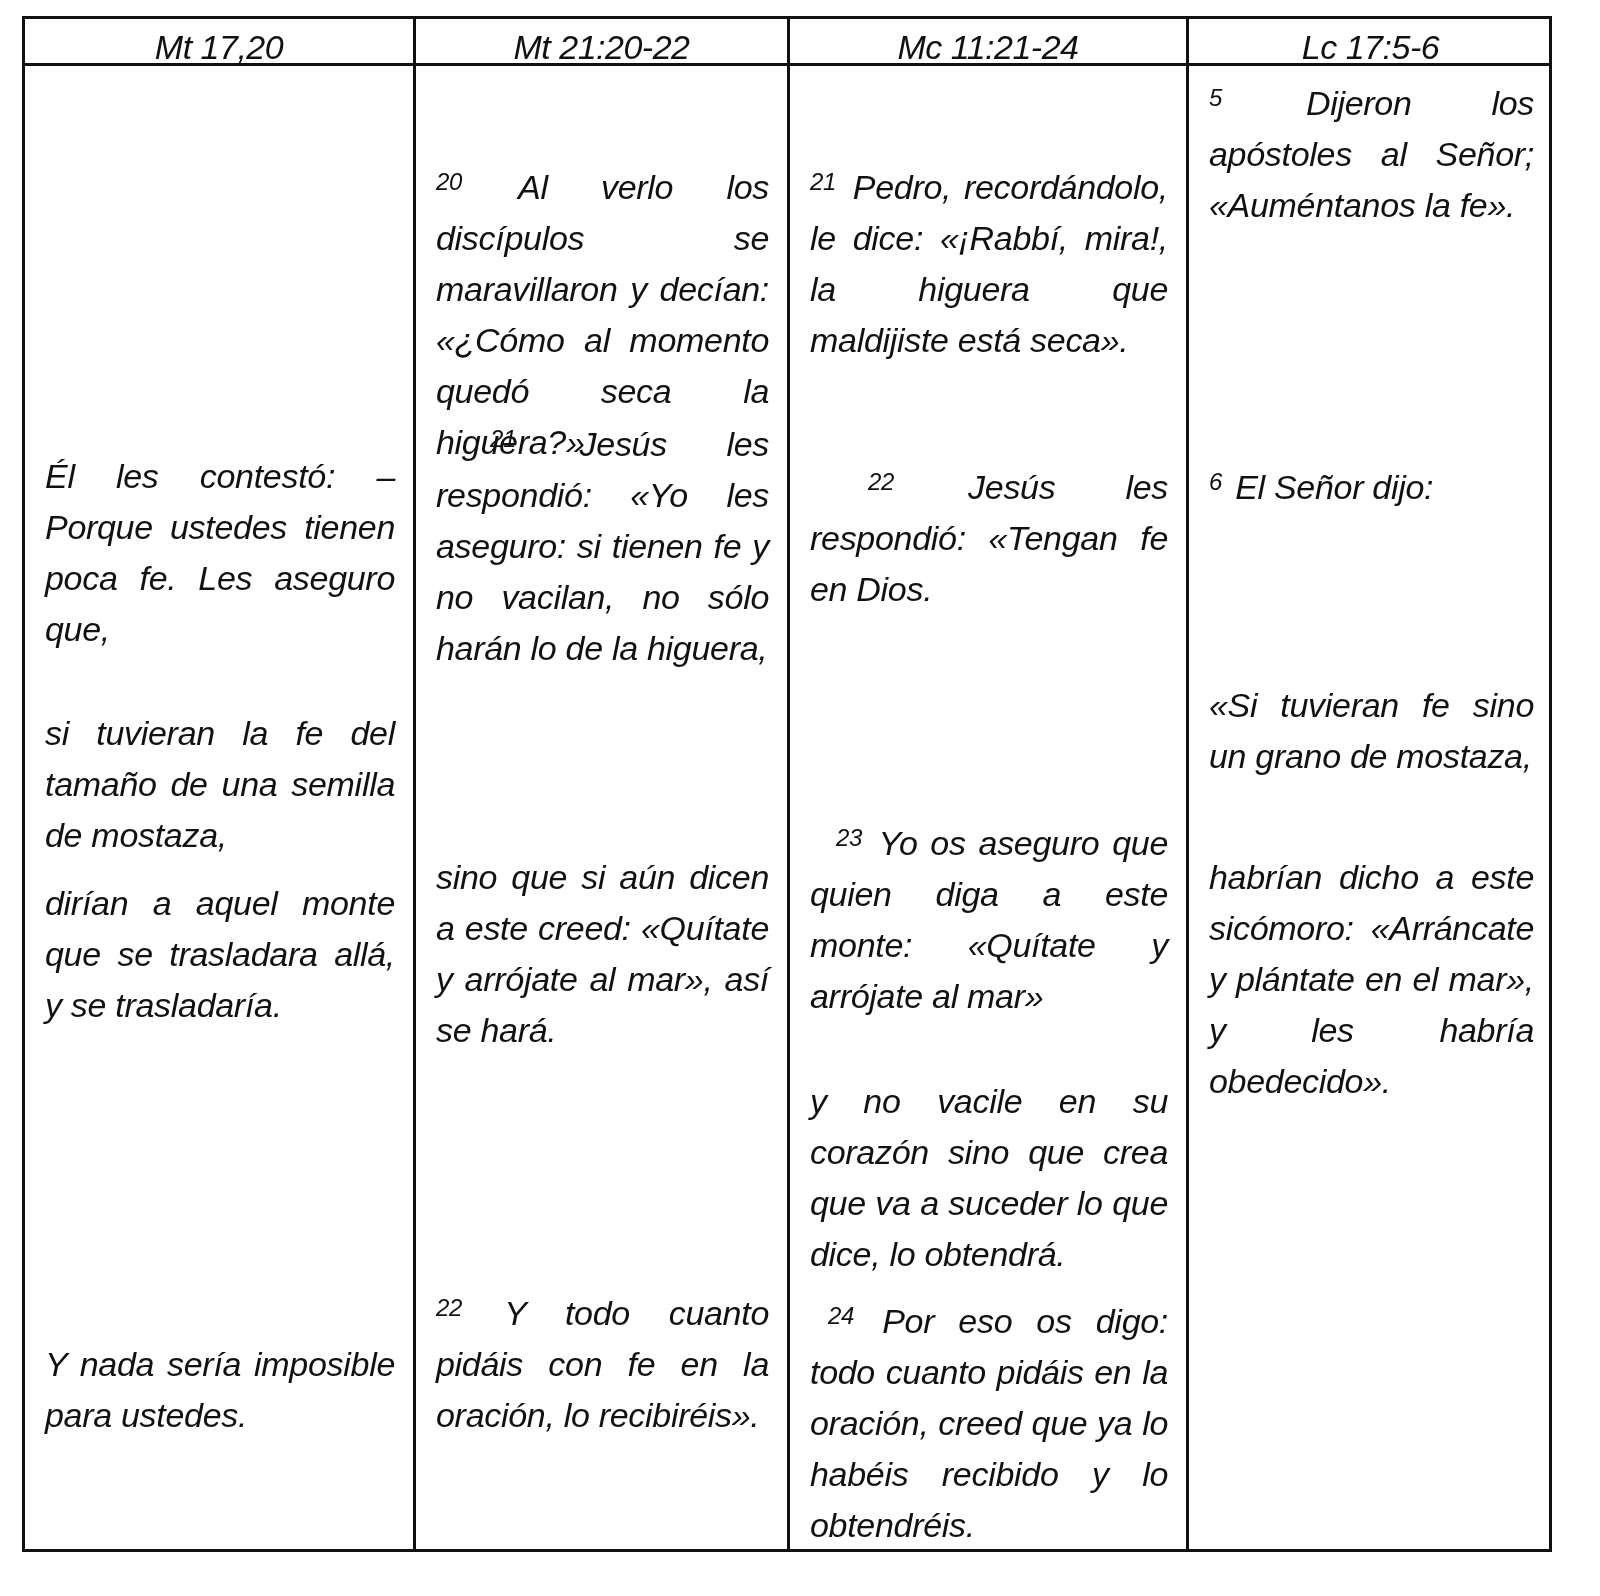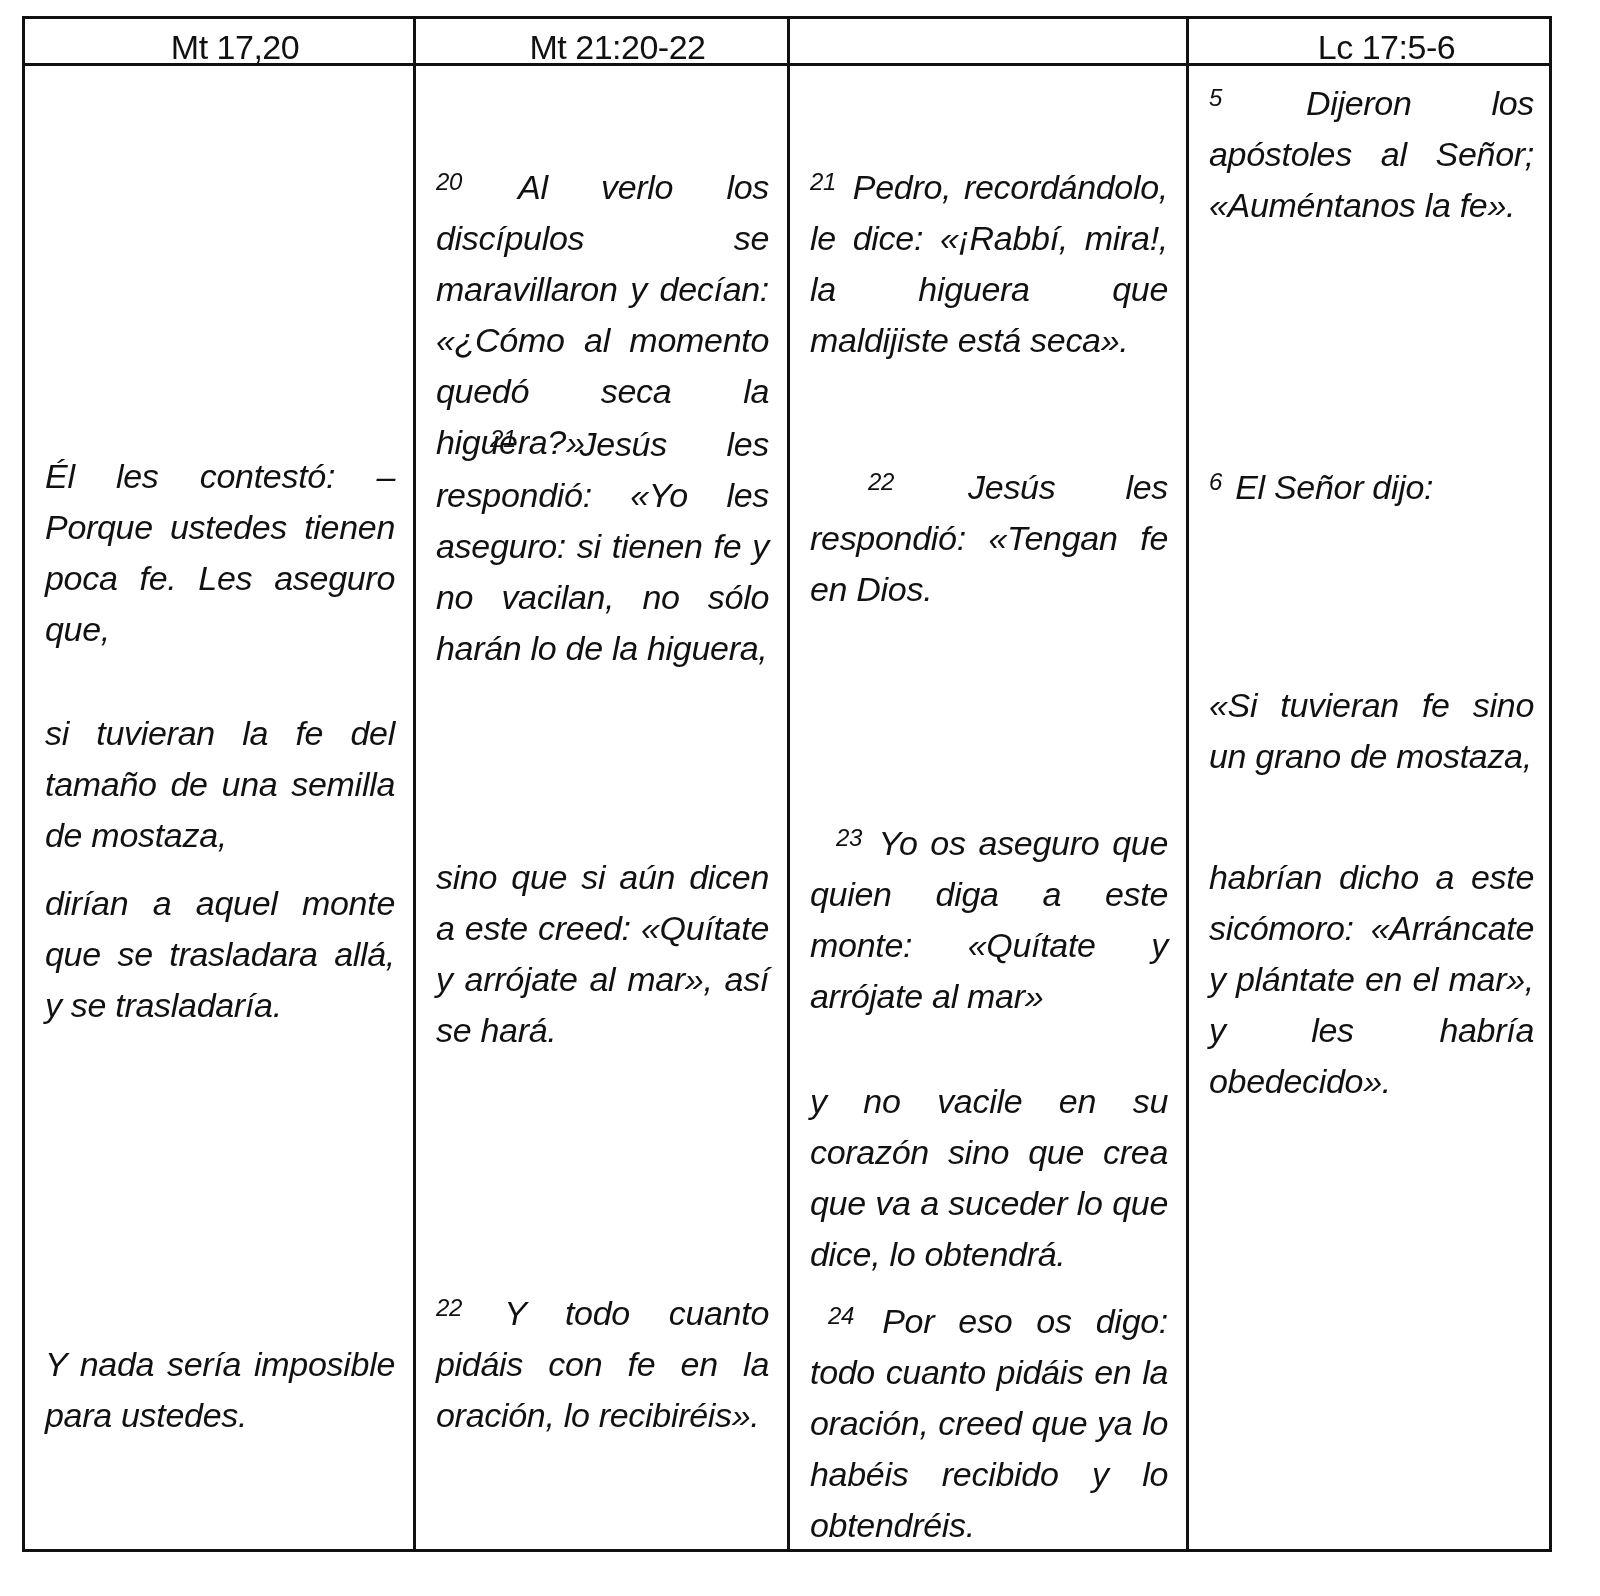--- a/index.html
+++ b/index.html
@@ -3,33 +3,34 @@
 <meta charset="utf-8">
 <style>
   html, body { margin:0; padding:0; background:#ffffff; }
   body { width:1600px; height:1596px; position:relative; overflow:hidden;
          font-family:"Liberation Sans", sans-serif; color:#111; }
   .table { position:absolute; left:22px; top:16px; width:1530px; height:1536px;
            border:3px solid #111; box-sizing:border-box; }
   .hdr-line { position:absolute; left:0; right:0; top:44px; height:3px; background:#111; }
   .vline { position:absolute; top:0; bottom:0; width:3px; background:#111; }
   .hcell { position:absolute; top:0; height:56px; display:flex; align-items:center; justify-content:center;
-           font-size:34px; letter-spacing:-0.5px;padding-left:16px; }
+           font-style:italic; font-size:34px; letter-spacing:-0.5px; }
   .col { position:absolute; top:47px; bottom:0; }
   .blk { position:absolute; left:20px; right:18px; font-size:34px; line-height:51px;
          text-align:justify; text-align-last:left; letter-spacing:-0.3px;font-style:italic; }
   .vn { font-size:24px; vertical-align:top; position:relative; top:-6px; margin-right:4px; }
 </style>
 </head>
 <body>
 
 <div class="table">
 
   <div class="hcell" style="left:0;width:388px;">Mt 17,20</div>
   <div class="hcell" style="left:391px;width:371px;">Mt 21:20-22</div>
+  <div class="hcell" style="left:765px;width:396px;">Mc 11:21-24</div>
   <div class="hcell" style="left:1164px;width:363px;border-radius:13px;">Lc 17:5-6</div>
 
   <div class="hdr-line"></div>
   <div class="vline" style="left:388px;"></div>
   <div class="vline" style="left:762px;"></div>
   <div class="vline" style="left:1161px;"></div>
 
   <div class="col" style="left:0;width:388px;">
     <div class="blk" style="top:385px;">
       <span>Él les contestó: – Porque ustedes tienen poca fe. Les aseguro que,</span>

